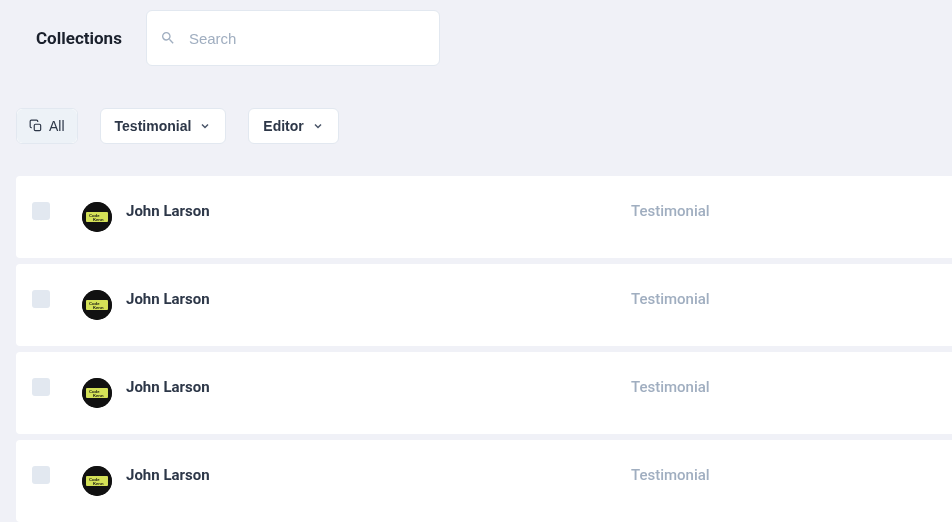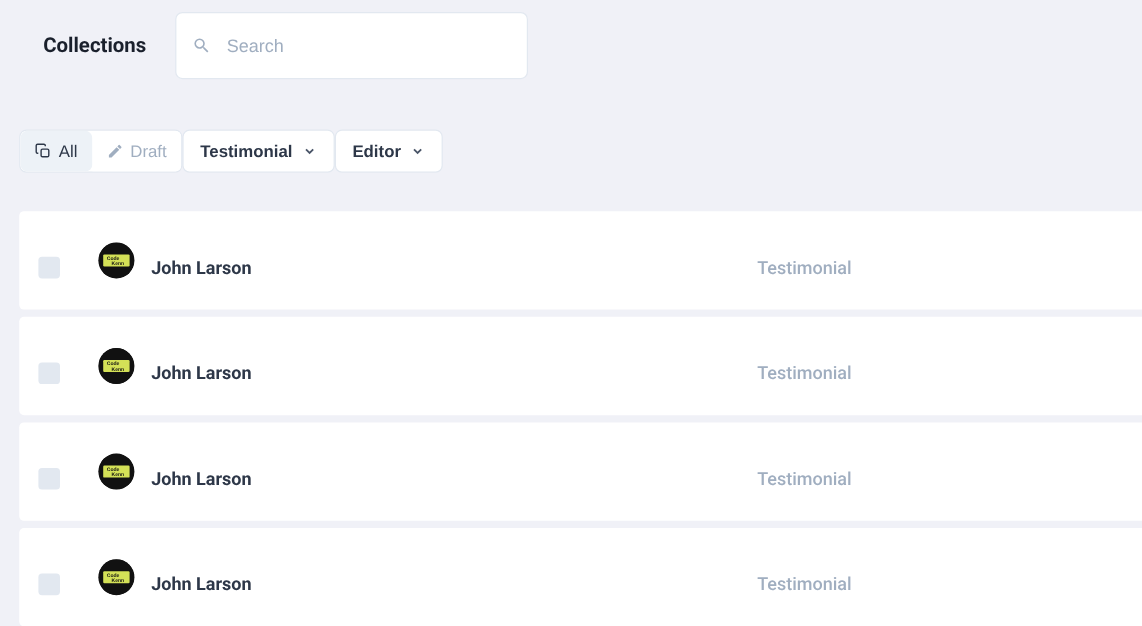--- a/index.html
+++ b/index.html
@@ -46,20 +46,21 @@
       font-size: 15px;
       color: #4a5568;
       outline: none;
     }
     .search-input::placeholder { color: #a0aec0; }
 
     .filter-row {
       display: flex;
       align-items: center;
       padding: 42px 16px 0;
+      gap: 22px;
     }
     .filter-segment {
       display: flex;
       background: #fff;
       border: 1px solid #e2e8f0;
       border-radius: 6px;
       overflow: hidden;
     }
     .seg-btn {
       display: flex;
@@ -97,21 +98,21 @@
 
     .list {
       margin-top: 32px;
       padding: 0 0 0 16px;
     }
     .row {
       background: #fff;
       border-radius: 4px 0 0 4px;
       margin-bottom: 6px;
       display: flex;
-      align-items: flex-end;
+      align-items: flex-start;
       padding: 26px 0 26px 16px;
       position: relative;
     }
     .checkbox {
       width: 18px;
       height: 18px;
       border-radius: 3px;
       background: #e2e8f0;
       flex: 0 0 18px;
       cursor: pointer;
@@ -158,26 +159,20 @@
 
 <div class="filter-row">
   <div class="filter-segment">
     <button class="seg-btn active">
       <svg viewBox="0 0 24 24" fill="none" stroke="currentColor" stroke-width="2">
           <rect x="9" y="9" width="11" height="11" rx="2"></rect>
           <path d="M5 15H4a2 2 0 01-2-2V4a2 2 0 012-2h9a2 2 0 012 2v1"></path>
         </svg>
       <span>All</span>
     </button>
-    <button class="seg-btn">
-      <svg viewBox="0 0 24 24" fill="currentColor">
-          <path d="M3 17.25V21h3.75L17.81 9.94l-3.75-3.75L3 17.25zM20.71 7.04a1 1 0 000-1.41l-2.34-2.34a1 1 0 00-1.41 0l-1.83 1.83 3.75 3.75 1.83-1.83z"></path>
-        </svg>
-      <span>Draft</span>
-    </button>
   </div>
 
   <button class="dropdown-btn">
     <span>Testimonial</span>
     <svg viewBox="0 0 24 24" fill="none" stroke="currentColor" stroke-width="3">
         <polyline points="6 9 12 15 18 9"></polyline>
       </svg>
   </button>
 
   <button class="dropdown-btn">

